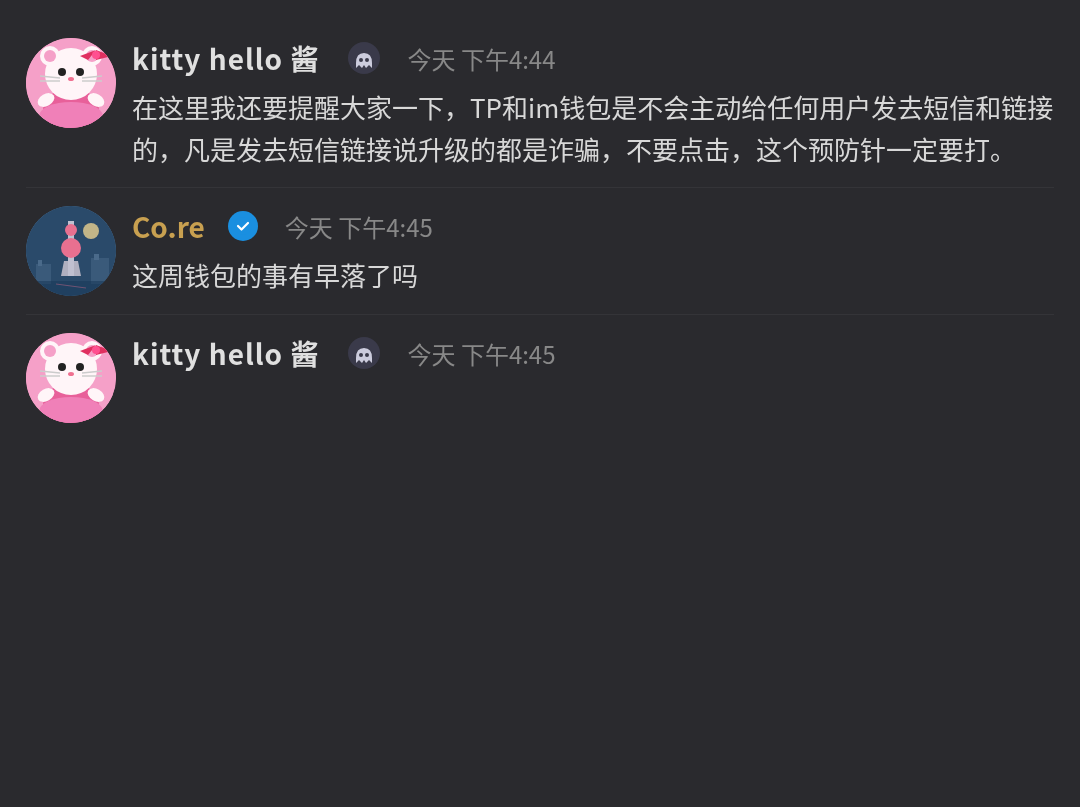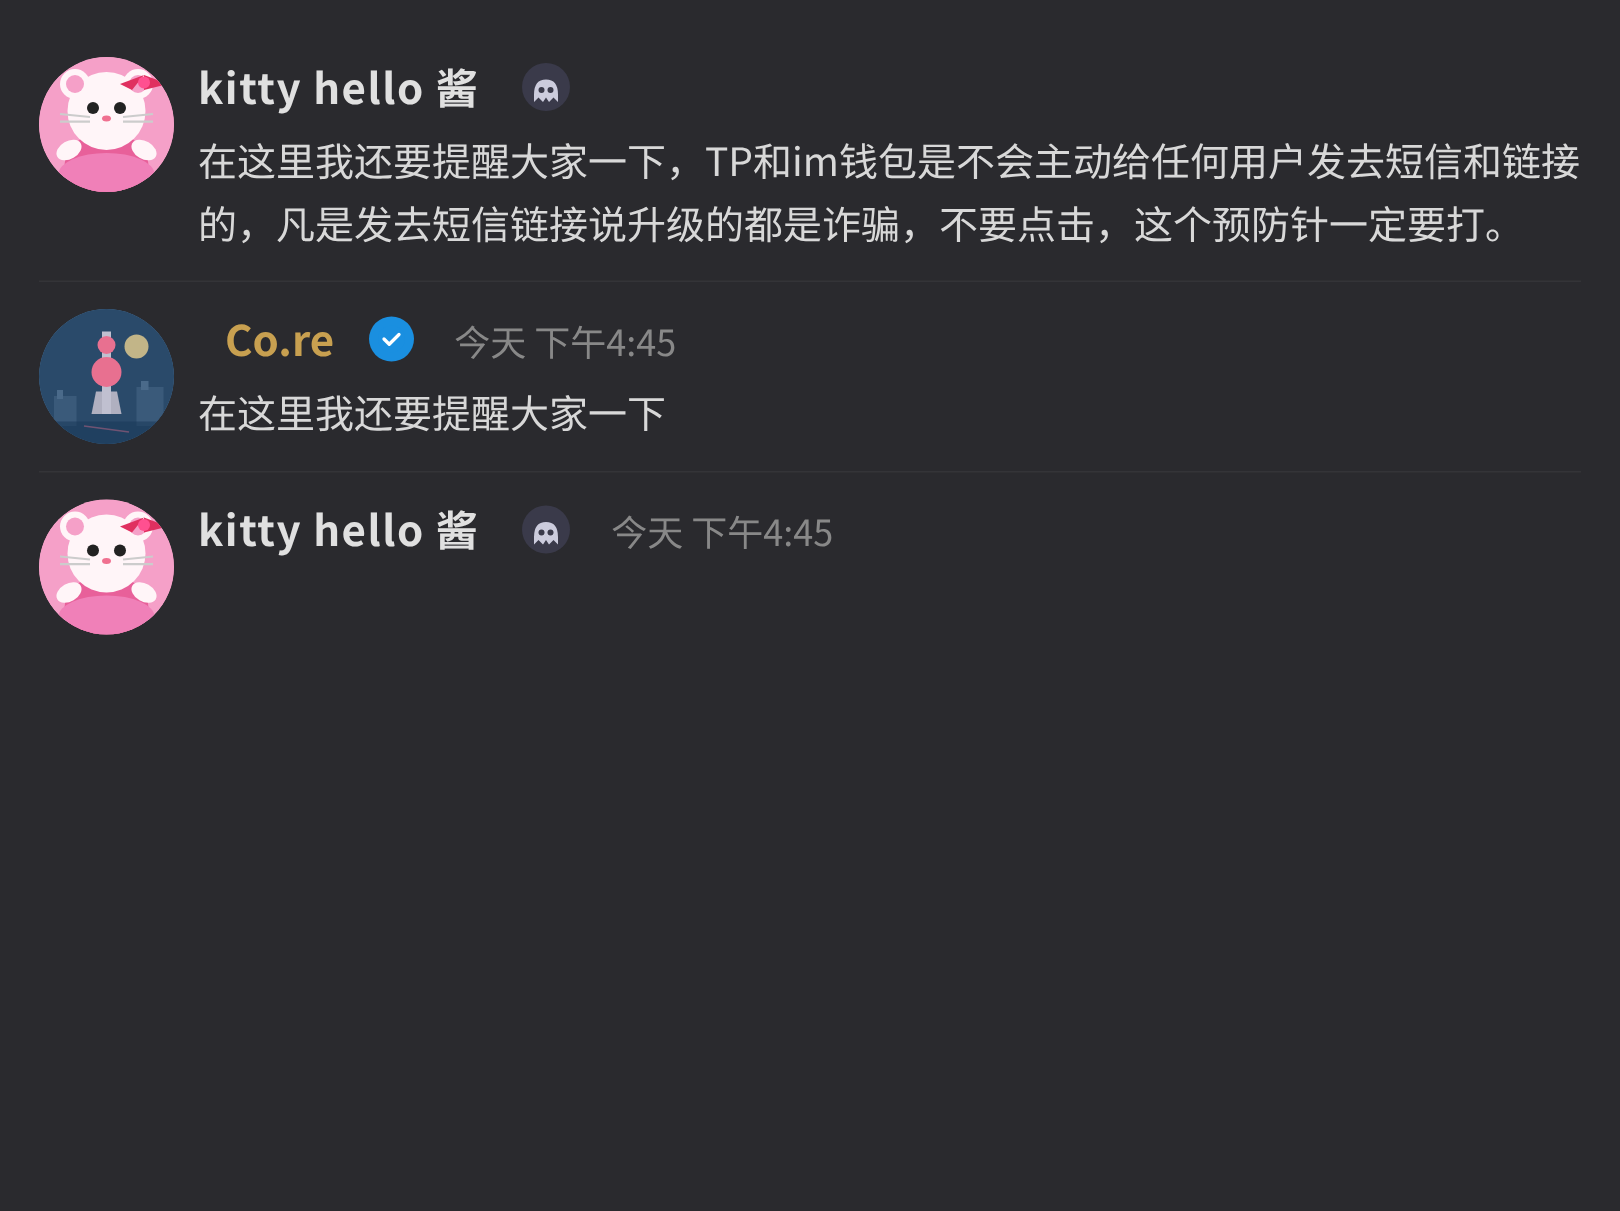--- a/index.html
+++ b/index.html
@@ -79,21 +79,20 @@
       font-size: 28px;
       font-weight: 600;
       color: #e0e0e0;
       letter-spacing: 1px;
     }
 
     .username-core {
       color: #c8a050;
       font-size: 28px;
       font-weight: 600;
-      margin-left: 18px;
     }
 
     .verified-badge {
       width: 30px;
       height: 30px;
       background: #1a8fe0;
       border-radius: 50%;
       display: inline-flex;
       align-items: center;
       justify-content: center;
@@ -176,20 +175,21 @@
         <span class="username">kitty  hello  酱</span>
 
         <svg class="ghost-icon" viewBox="0 0 34 34" xmlns="http://www.w3.org/2000/svg">
           <circle cx="17" cy="17" r="16" fill="#3a3a4a"></circle>
 
           <path d="M9 22 Q9 12 17 12 Q25 12 25 22 L25 27 L22 24 L19 27 L17 24 L15 27 L12 24 L9 27 Z" fill="#ccccdd"></path>
 
           <circle cx="14" cy="19" r="2" fill="#3a3a4a"></circle>
           <circle cx="20" cy="19" r="2" fill="#3a3a4a"></circle>
         </svg>
+        <span class="timestamp">今天 下午4:44</span>
       </div>
       <div class="message-text">在这里我还要提醒大家一下，TP和im钱包是不会主动给任何用户发去短信和链接的，凡是发去短信链接说升级的都是诈骗，不要点击，这个预防针一定要打。</div>
     </div>
   </div>
 
   <div class="divider"></div>
 
   <div class="message-row">
     <div class="avatar avatar-core">
 
@@ -224,21 +224,21 @@
         <span class="username-core">Co.re</span>
 
         <div class="verified-badge">
           <svg width="18" height="18" viewBox="0 0 18 18" xmlns="http://www.w3.org/2000/svg">
             <circle cx="9" cy="9" r="9" fill="#1a8fe0"></circle>
             <path d="M4 9 L7.5 12.5 L14 6" stroke="white" stroke-width="2.2" fill="none" stroke-linecap="round" stroke-linejoin="round"></path>
           </svg>
         </div>
         <span class="timestamp">今天 下午4:45</span>
       </div>
-      <div class="message-text">在这里我还要提醒大家一下</div>
+      <div class="message-text">这周钱包的事有早落了吗</div>
     </div>
   </div>
 
   <div class="divider"></div>
 
   <div class="message-row">
     <div class="avatar avatar-kitty">
       <svg viewBox="0 0 90 90" xmlns="http://www.w3.org/2000/svg">
         <circle cx="45" cy="45" r="45" fill="#f5a0c8"></circle>
         <ellipse cx="45" cy="72" rx="28" ry="22" fill="#e8609a"></ellipse>

